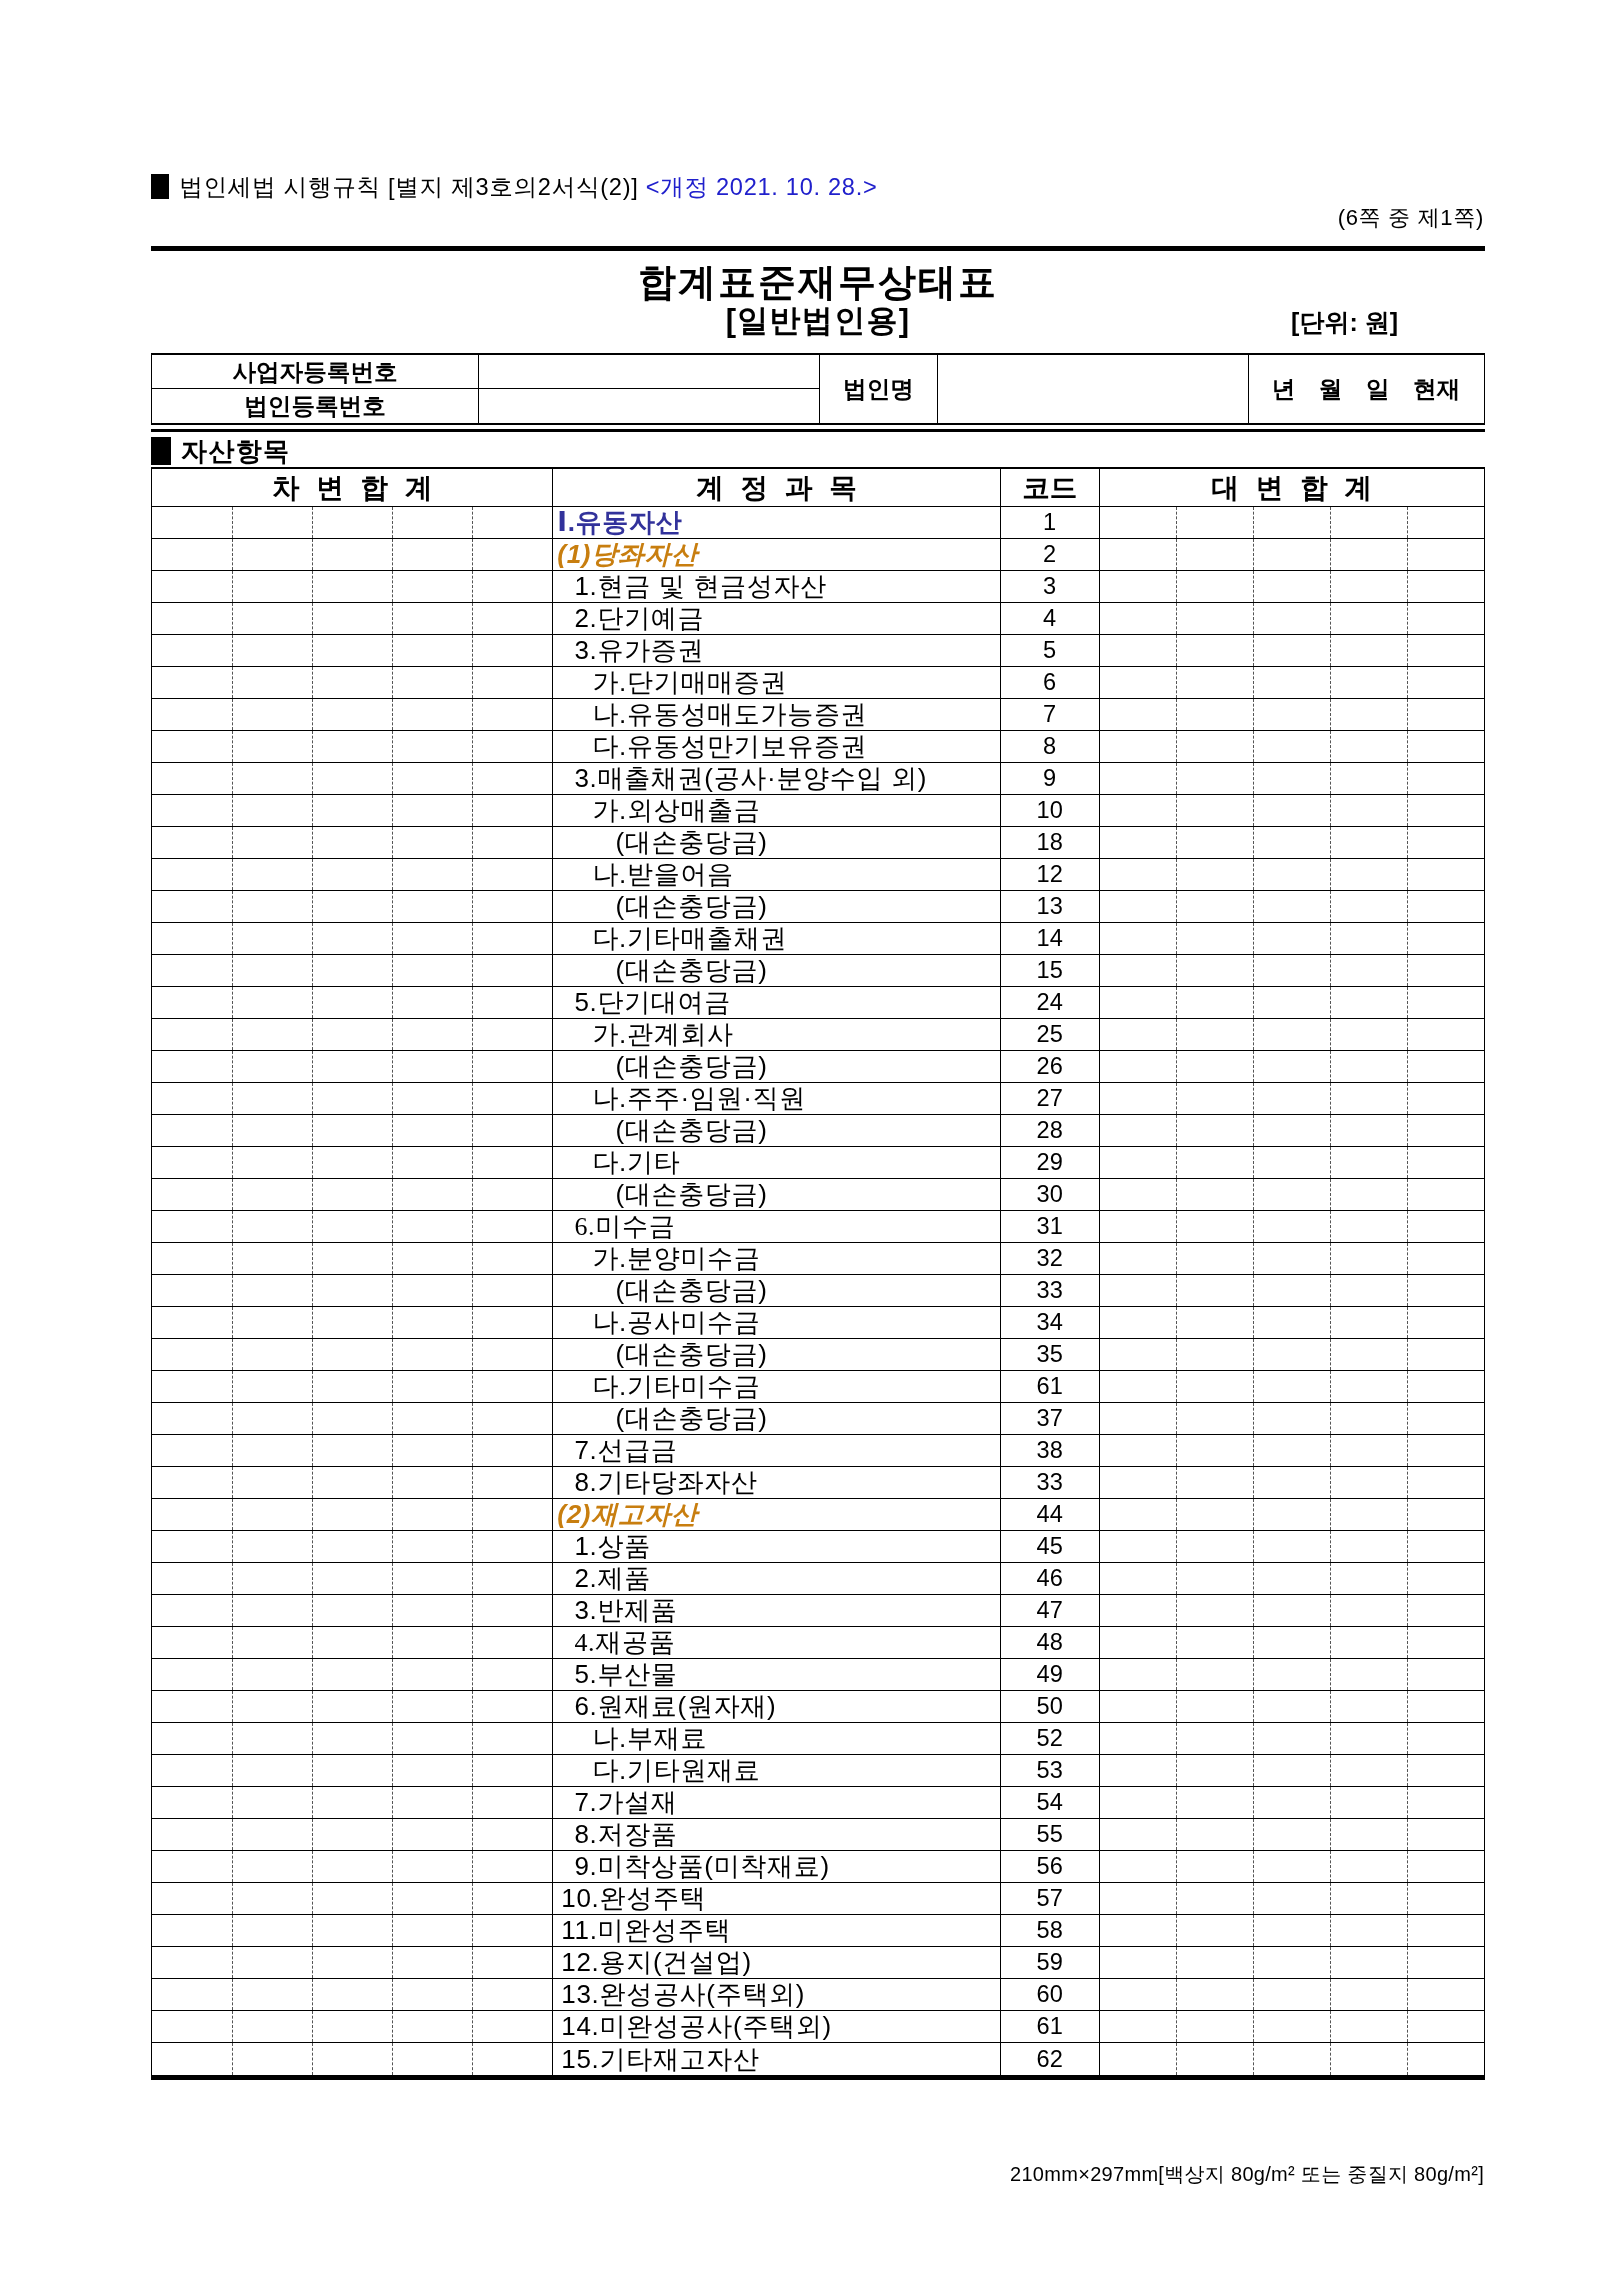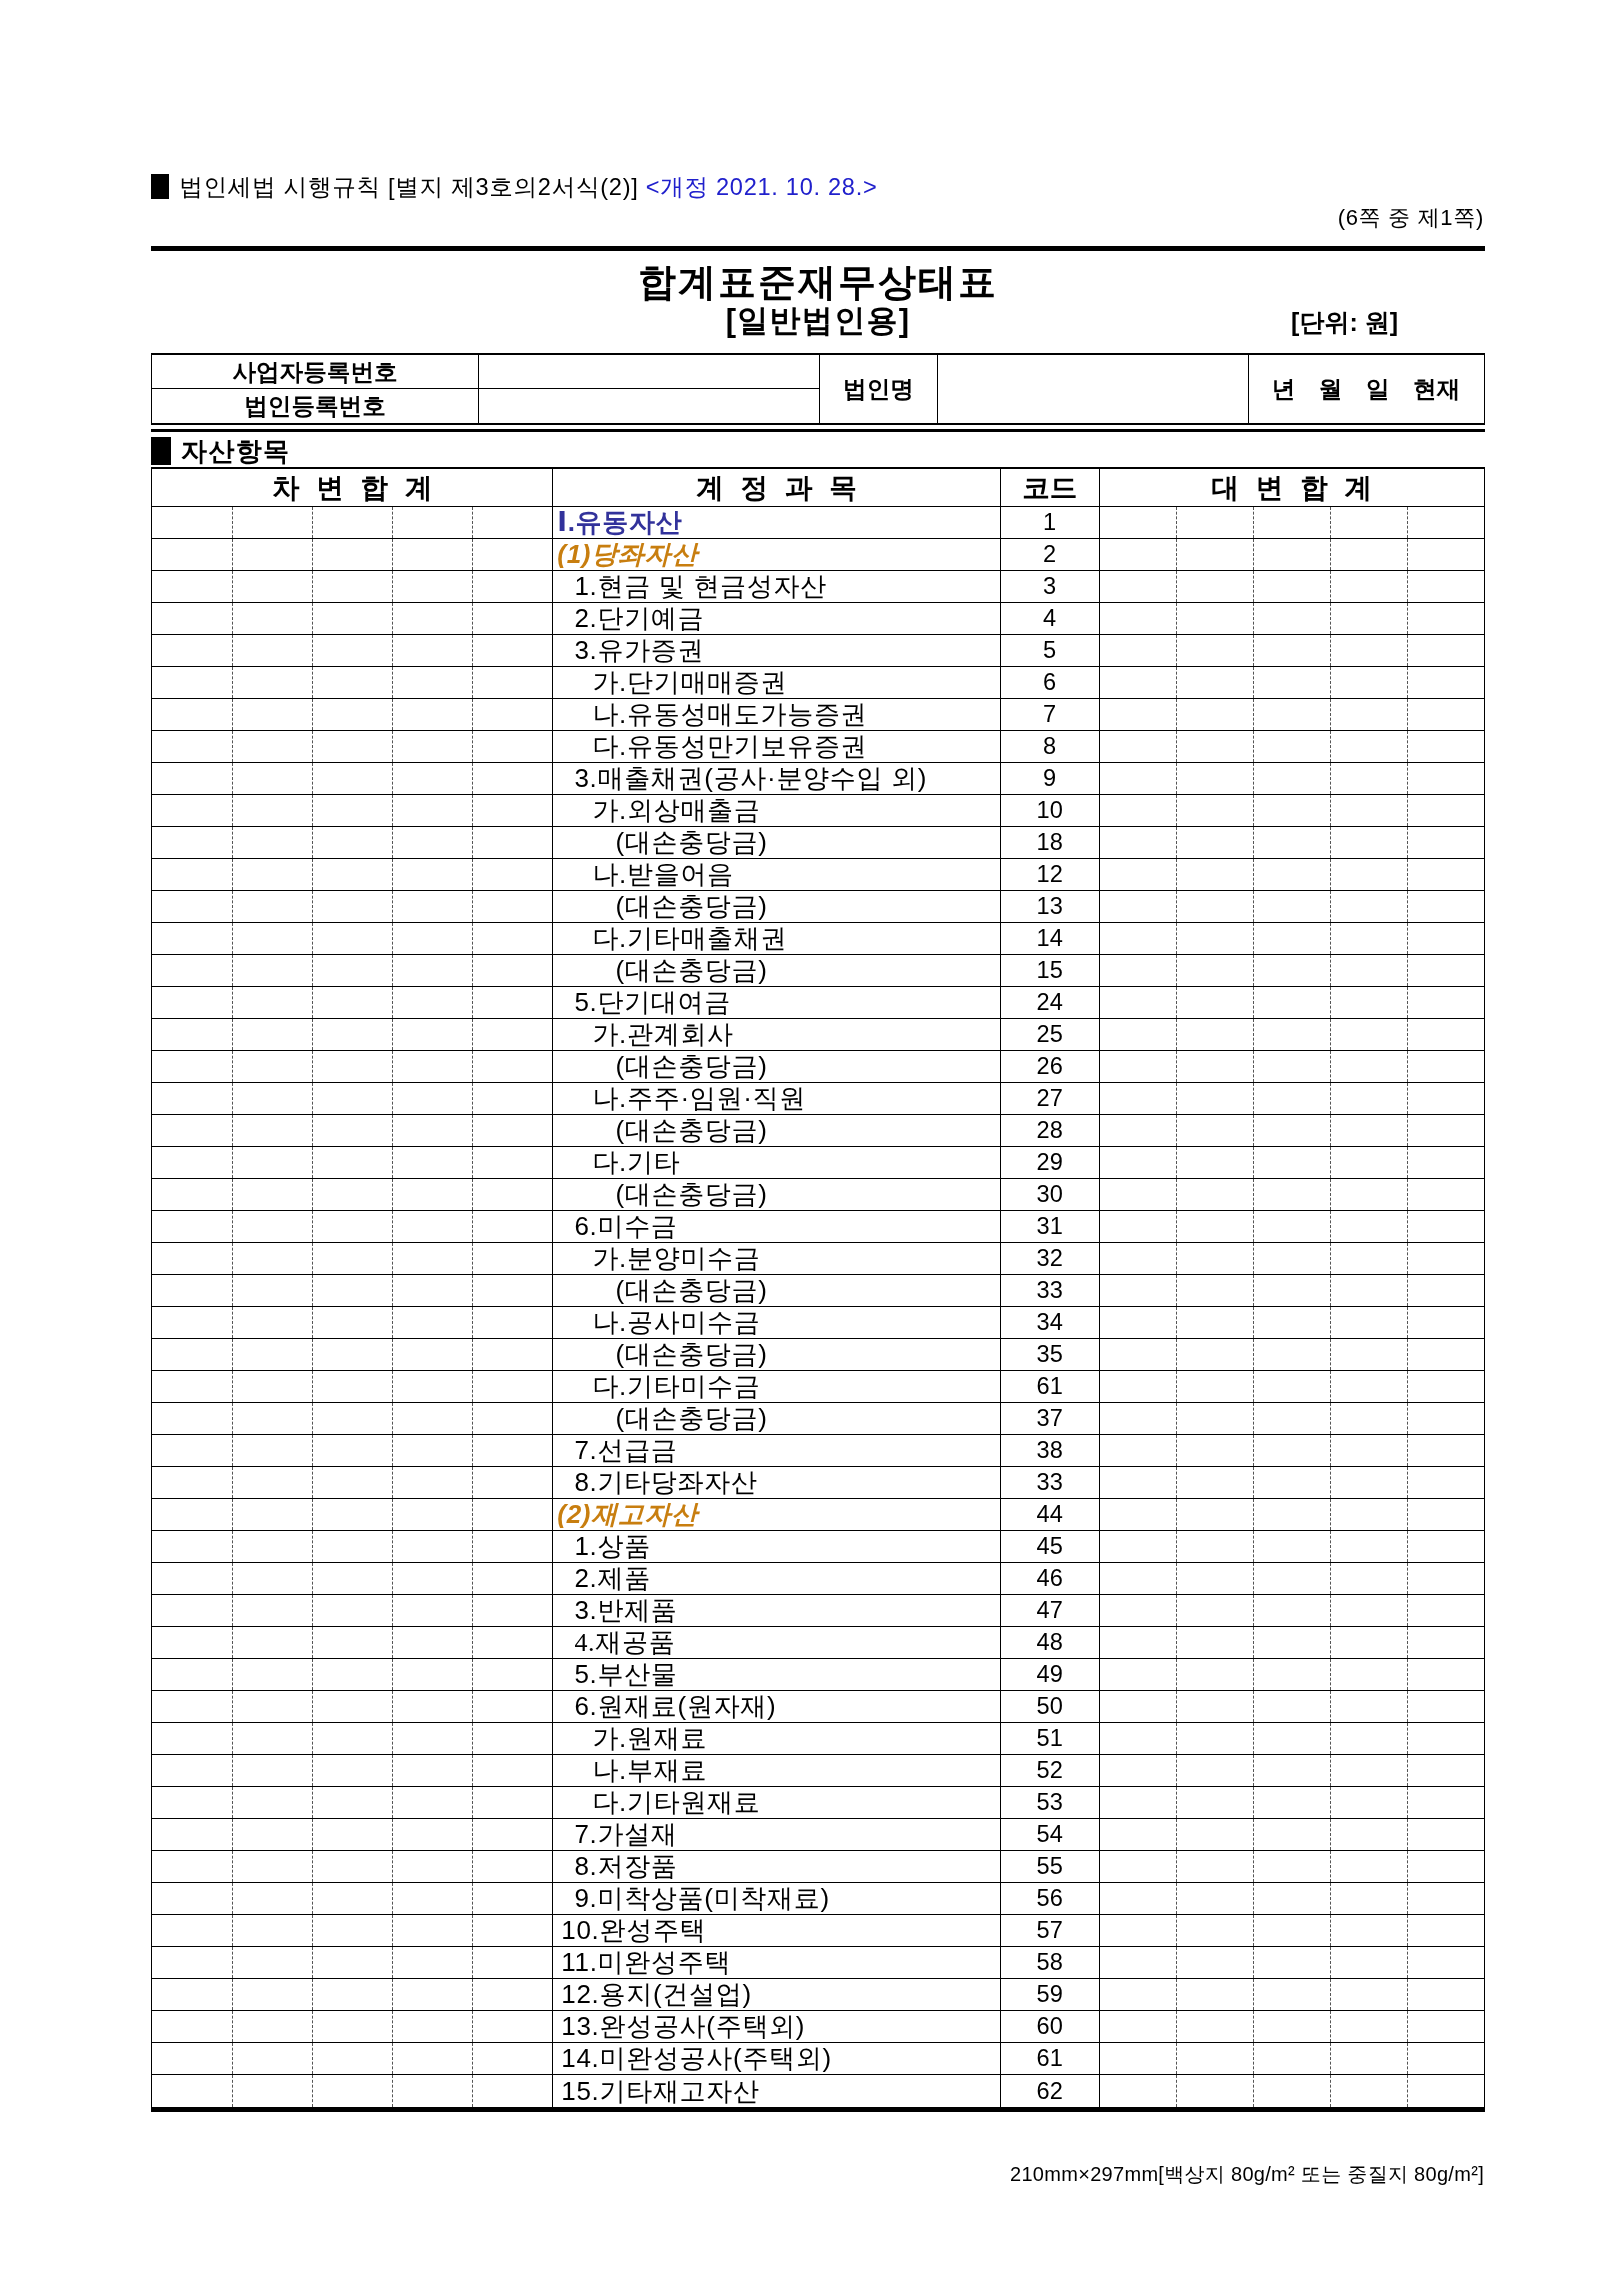--- a/index.html
+++ b/index.html
@@ -459,21 +459,21 @@
             <i class="guide" style="left: 80%;"></i>
           </div>
         </div>
         <div class="trow">
           <div class="cell c1">
             <i class="guide" style="left: 20%;"></i>
             <i class="guide" style="left: 40%;"></i>
             <i class="guide" style="left: 60%;"></i>
             <i class="guide" style="left: 80%;"></i>
           </div>
-          <div class="cell c2" style="padding-left: 21px;">6.미수금</div>
+          <div class="cell c2" style="padding-left: 21px; font-family: Liberation Serif, serif;">6.미수금</div>
           <div class="cell c3">31</div>
           <div class="cell c4">
             <i class="guide" style="left: 20%;"></i>
             <i class="guide" style="left: 40%;"></i>
             <i class="guide" style="left: 60%;"></i>
             <i class="guide" style="left: 80%;"></i>
           </div>
         </div>
         <div class="trow">
           <div class="cell c1">
@@ -715,36 +715,20 @@
             <i class="guide" style="left: 80%;"></i>
           </div>
         </div>
         <div class="trow">
           <div class="cell c1">
             <i class="guide" style="left: 20%;"></i>
             <i class="guide" style="left: 40%;"></i>
             <i class="guide" style="left: 60%;"></i>
             <i class="guide" style="left: 80%;"></i>
           </div>
-          <div class="cell c2" style="padding-left: 39px;">가.원재료</div>
-          <div class="cell c3">51</div>
-          <div class="cell c4">
-            <i class="guide" style="left: 20%;"></i>
-            <i class="guide" style="left: 40%;"></i>
-            <i class="guide" style="left: 60%;"></i>
-            <i class="guide" style="left: 80%;"></i>
-          </div>
-        </div>
-        <div class="trow">
-          <div class="cell c1">
-            <i class="guide" style="left: 20%;"></i>
-            <i class="guide" style="left: 40%;"></i>
-            <i class="guide" style="left: 60%;"></i>
-            <i class="guide" style="left: 80%;"></i>
-          </div>
           <div class="cell c2" style="padding-left: 39px;">나.부재료</div>
           <div class="cell c3">52</div>
           <div class="cell c4">
             <i class="guide" style="left: 20%;"></i>
             <i class="guide" style="left: 40%;"></i>
             <i class="guide" style="left: 60%;"></i>
             <i class="guide" style="left: 80%;"></i>
           </div>
         </div>
         <div class="trow">

